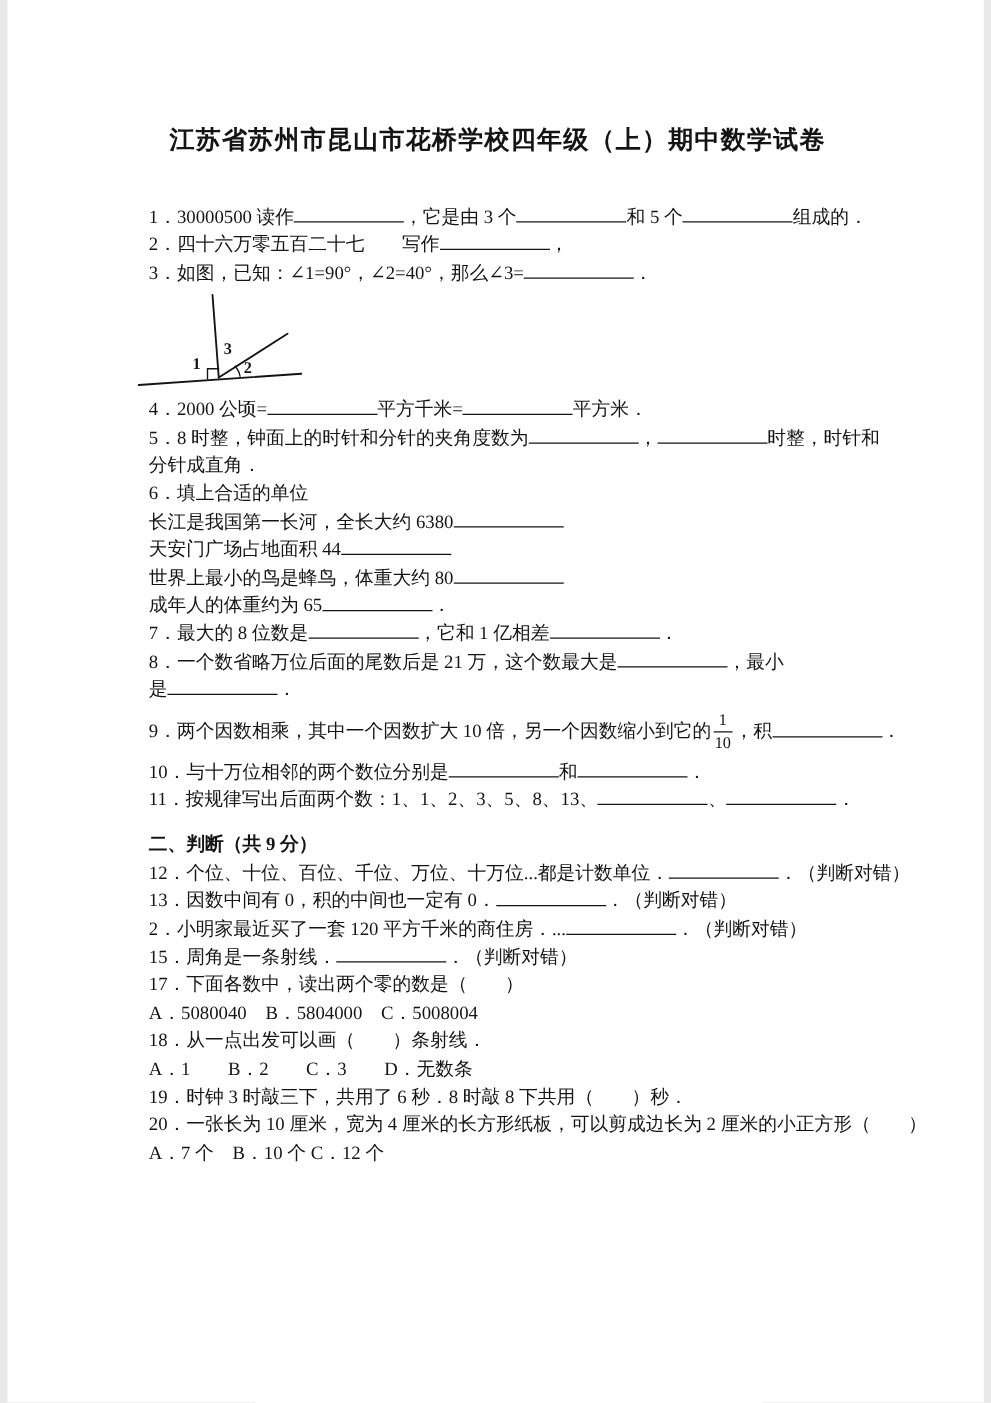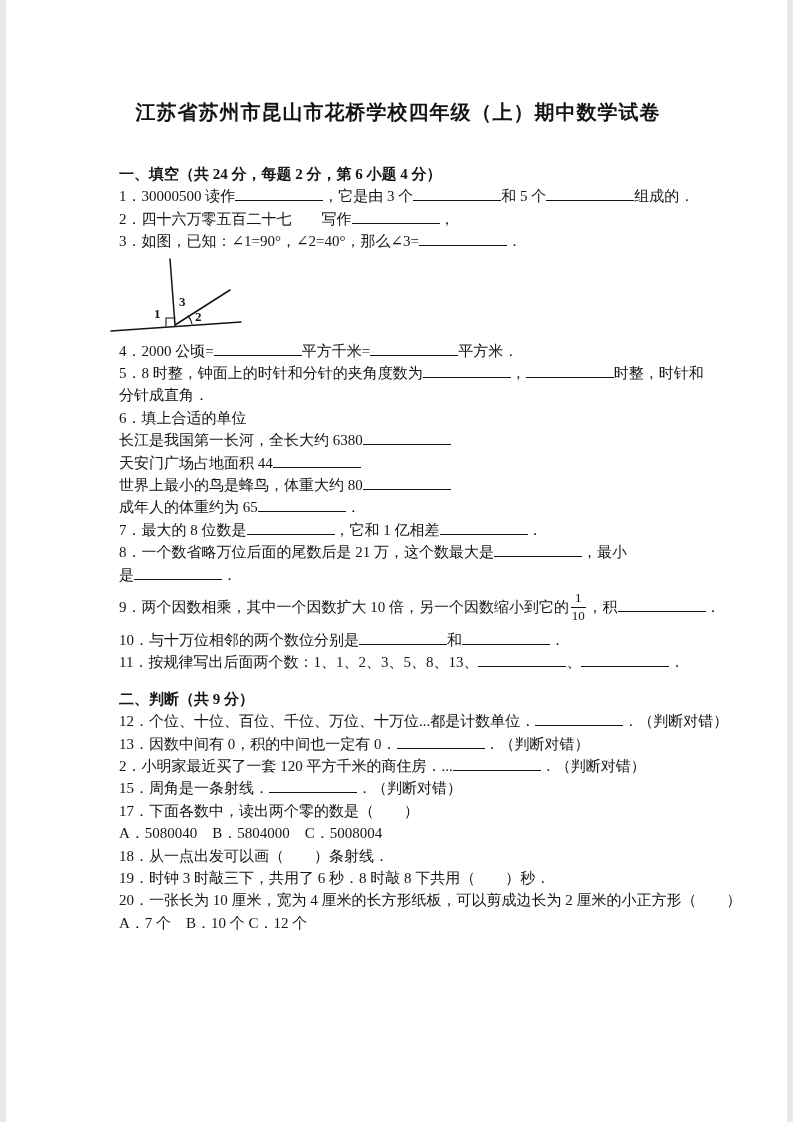--- a/index.html
+++ b/index.html
@@ -35,21 +35,20 @@
   .figure .thin{stroke-width:1.1;}
   .figure text{font-size:13px;fill:#141414;font-weight:700;font-family:"Liberation Serif","DejaVu Serif",serif;}
 </style>
 </head>
 <body>
 
 <div class="sheet">
   <div class="doc">
     <div class="title">江苏省苏州市昆山市花桥学校四年级（上）期中数学试卷</div>
     <div id="content-host">
-        <div class="line heading"><span class="txt">一、填空（共 24 分，每题 2 分，第 6 小题 4 分）</span></div>
         <div class="line"><span class="txt">1．30000500 读作</span><span class="blank"></span><span class="txt">，它是由 3 个</span><span class="blank"></span><span class="txt">和 5 个</span><span class="blank"></span><span class="txt">组成的．</span></div>
         <div class="line"><span class="txt">2．四十六万零五百二十七　　写作</span><span class="blank"></span><span class="txt">，</span></div>
         <div class="line"><span class="txt">3．如图，已知：∠1=90°，∠2=40°，那么∠3=</span><span class="blank"></span><span class="txt">．</span></div>
   <div class="figure">
     <svg width="150" height="80" viewBox="0 0 150 80">
       <line class="stroke" x1="2" y1="75" x2="132" y2="66"></line>
       <line class="stroke" x1="66" y1="69" x2="61" y2="3"></line>
       <line class="stroke" x1="66" y1="69" x2="121" y2="34"></line>
       <path class="stroke thin" d="M57 70 L57 62 L66 62"></path>
       <path class="stroke thin" d="M83 68 A15 15 0 0 0 79 60"></path>
@@ -73,18 +72,19 @@
         <div class="line"><span class="txt">10．与十万位相邻的两个数位分别是</span><span class="blank"></span><span class="txt">和</span><span class="blank"></span><span class="txt">．</span></div>
         <div class="line"><span class="txt">11．按规律写出后面两个数：1、1、2、3、5、8、13、</span><span class="blank"></span><span class="txt">、</span><span class="blank"></span><span class="txt">．</span></div>
         <div class="line heading"><span class="txt">二、判断（共 9 分）</span></div>
         <div class="line"><span class="txt">12．个位、十位、百位、千位、万位、十万位...都是计数单位．</span><span class="blank"></span><span class="txt">．（判断对错）</span></div>
         <div class="line"><span class="txt">13．因数中间有 0，积的中间也一定有 0．</span><span class="blank"></span><span class="txt">．（判断对错）</span></div>
         <div class="line"><span class="txt">2．小明家最近买了一套 120 平方千米的商住房．...</span><span class="blank"></span><span class="txt">．（判断对错）</span></div>
         <div class="line"><span class="txt">15．周角是一条射线．</span><span class="blank"></span><span class="txt">．（判断对错）</span></div>
         <div class="line"><span class="txt">17．下面各数中，读出两个零的数是（　　）</span></div>
         <div class="line"><span class="txt">A．5080040　B．5804000　C．5008004</span></div>
         <div class="line"><span class="txt">18．从一点出发可以画（　　）条射线．</span></div>
+        <div class="line"><span class="txt">A．1　　B．2　　C．3　　D．无数条</span></div>
         <div class="line"><span class="txt">19．时钟 3 时敲三下，共用了 6 秒．8 时敲 8 下共用（　　）秒．</span></div>
         <div class="line"><span class="txt">20．一张长为 10 厘米，宽为 4 厘米的长方形纸板，可以剪成边长为 2 厘米的小正方形（　　）</span></div>
         <div class="line"><span class="txt">A．7 个　B．10 个 C．12 个</span></div>
       </div>
   </div>
 </div>
 
 </body></html>

